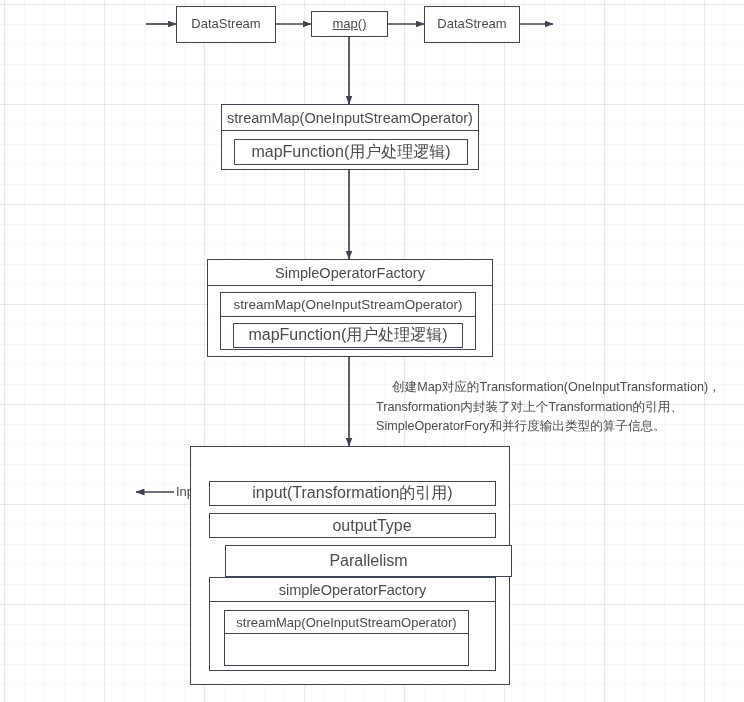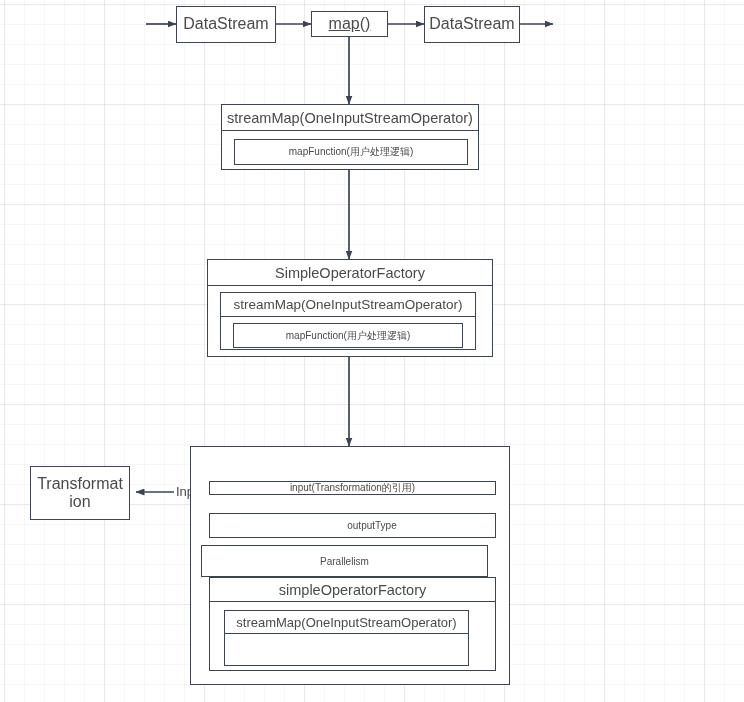--- a/index.html
+++ b/index.html
@@ -38,21 +38,21 @@
     border: 1.6px solid #3d4350;
     background: #ffffff;
     color: #4a4a4a;
     display: flex;
     align-items: center;
     justify-content: center;
     text-align: center;
     line-height: 1.15;
   }
   .plain-box {
-    font-size: 16px;
+    font-size: 13px;
     text-align: right;
   }
   .hdr {
     position: absolute;
     box-sizing: border-box;
     border: 1.6px solid #3d4350;
     background: #ffffff;
   }
   .hdr-title {
     position: absolute;
@@ -70,21 +70,21 @@
     white-space: nowrap;
   }
   .row-box {
     position: absolute;
     box-sizing: border-box;
     border: 1.6px solid #3d4350;
     background: #ffffff;
     display: flex;
     align-items: center;
     justify-content: center;
-    font-size: 10px;
+    font-size: 16px;
     color: #4a4a4a;
     white-space: nowrap;
   }
   .note {
     position: absolute;
     font-size: 12.6px;
     color: #4a4a4a;
     line-height: 1.55;
     white-space: pre-line;
     text-indent: 16px;
@@ -150,37 +150,36 @@
   <div class="hdr" style="left:207px; top:259px; width:286px; height:98px;">
     <div class="hdr-title">SimpleOperatorFactory</div>
     <div class="hdr" style="left:12px; top:32px; width:256px; height:58px;">
       <div class="hdr-title" style="height:24px; font-size:13.5px;">streamMap(OneInputStreamOperator)</div>
       <div class="row-box" style="left:12px; top:30px; width:230px; height:25px;">
         <span>mapFunction(用户处理逻辑)</span>
       </div>
     </div>
   </div>
 
+  <div class="note" style="left:376px; top:378px; width:364px;">创建Map对应的Transformation(OneInputTransformation)，
+Transformation内封装了对上个Transformation的引用、
+SimpleOperatorFory和并行度输出类型的算子信息。</div>
 
-  <div class="box plain-box" style="left:30px; top:466px; width:100px; height:54px; flex-direction:column;">
-    <span>Transformat</span>
-    <span>ion</span>
-  </div>
 
   <div class="edge-label" style="left:148px; top:484px;">Input</div>
 
   <div class="hdr" style="left:190px; top:446px; width:320px; height:239px;">
 
-    <div class="row-box" style="left:18px; top:34px; width:287px; height:14px;">
+    <div class="row-box" style="left:18px; top:34px; width:287px; height:25px;">
       <span>input(Transformation的引用)</span>
     </div>
     <div class="row-box" style="left:18px; top:66px; width:287px; height:25px;padding-left:39px;">
       <span>outputType</span>
     </div>
-    <div class="row-box" style="left:10px; top:98px; width:287px; height:32px;">
+    <div class="row-box" style="left:34px; top:98px; width:287px; height:32px;">
       <span>Parallelism</span>
     </div>
 
     <div class="hdr" style="left:18px; top:130px; width:287px; height:94px;">
       <div class="hdr-title" style="height:24px;">simpleOperatorFactory</div>
       <div class="hdr" style="left:14px; top:32px; width:245px; height:56px;">
         <div class="hdr-title" style="height:23px; font-size:13px;">streamMap(OneInputStreamOperator)</div>
       </div>
     </div>
   </div>

